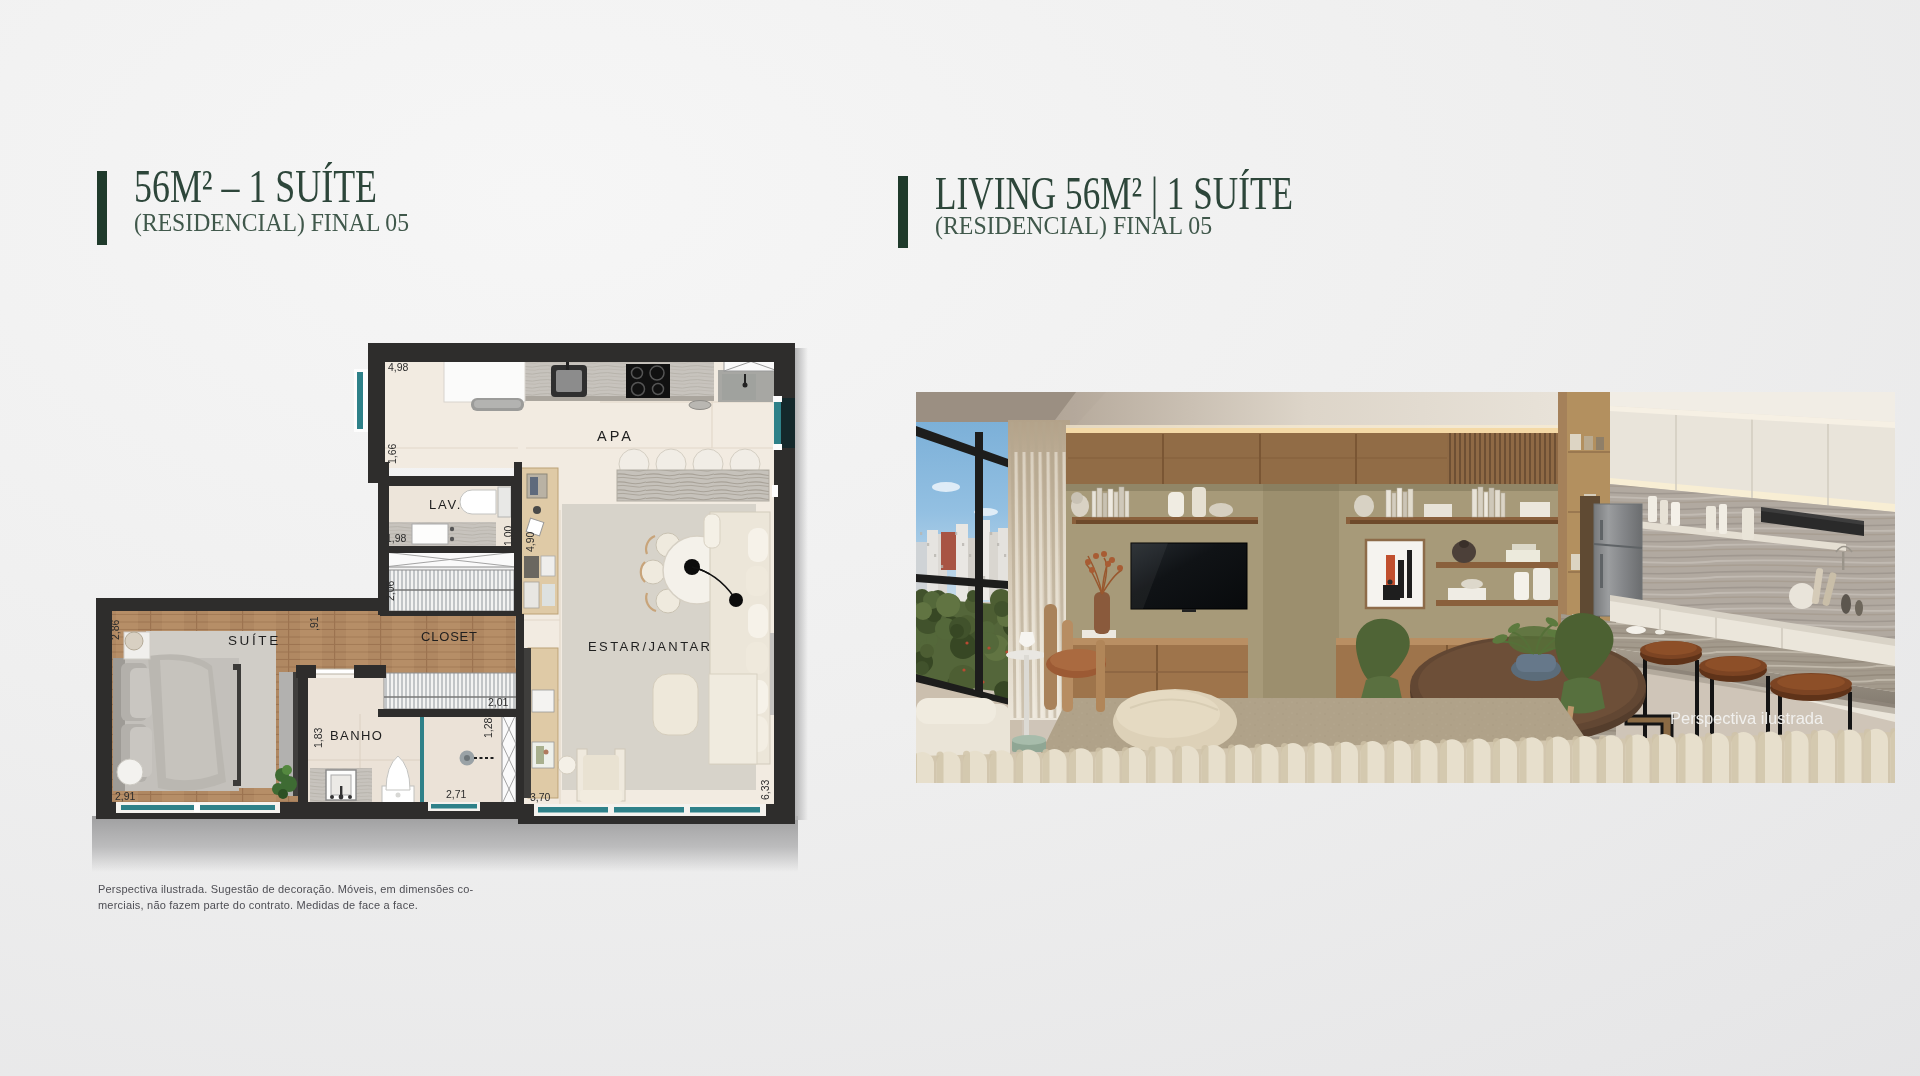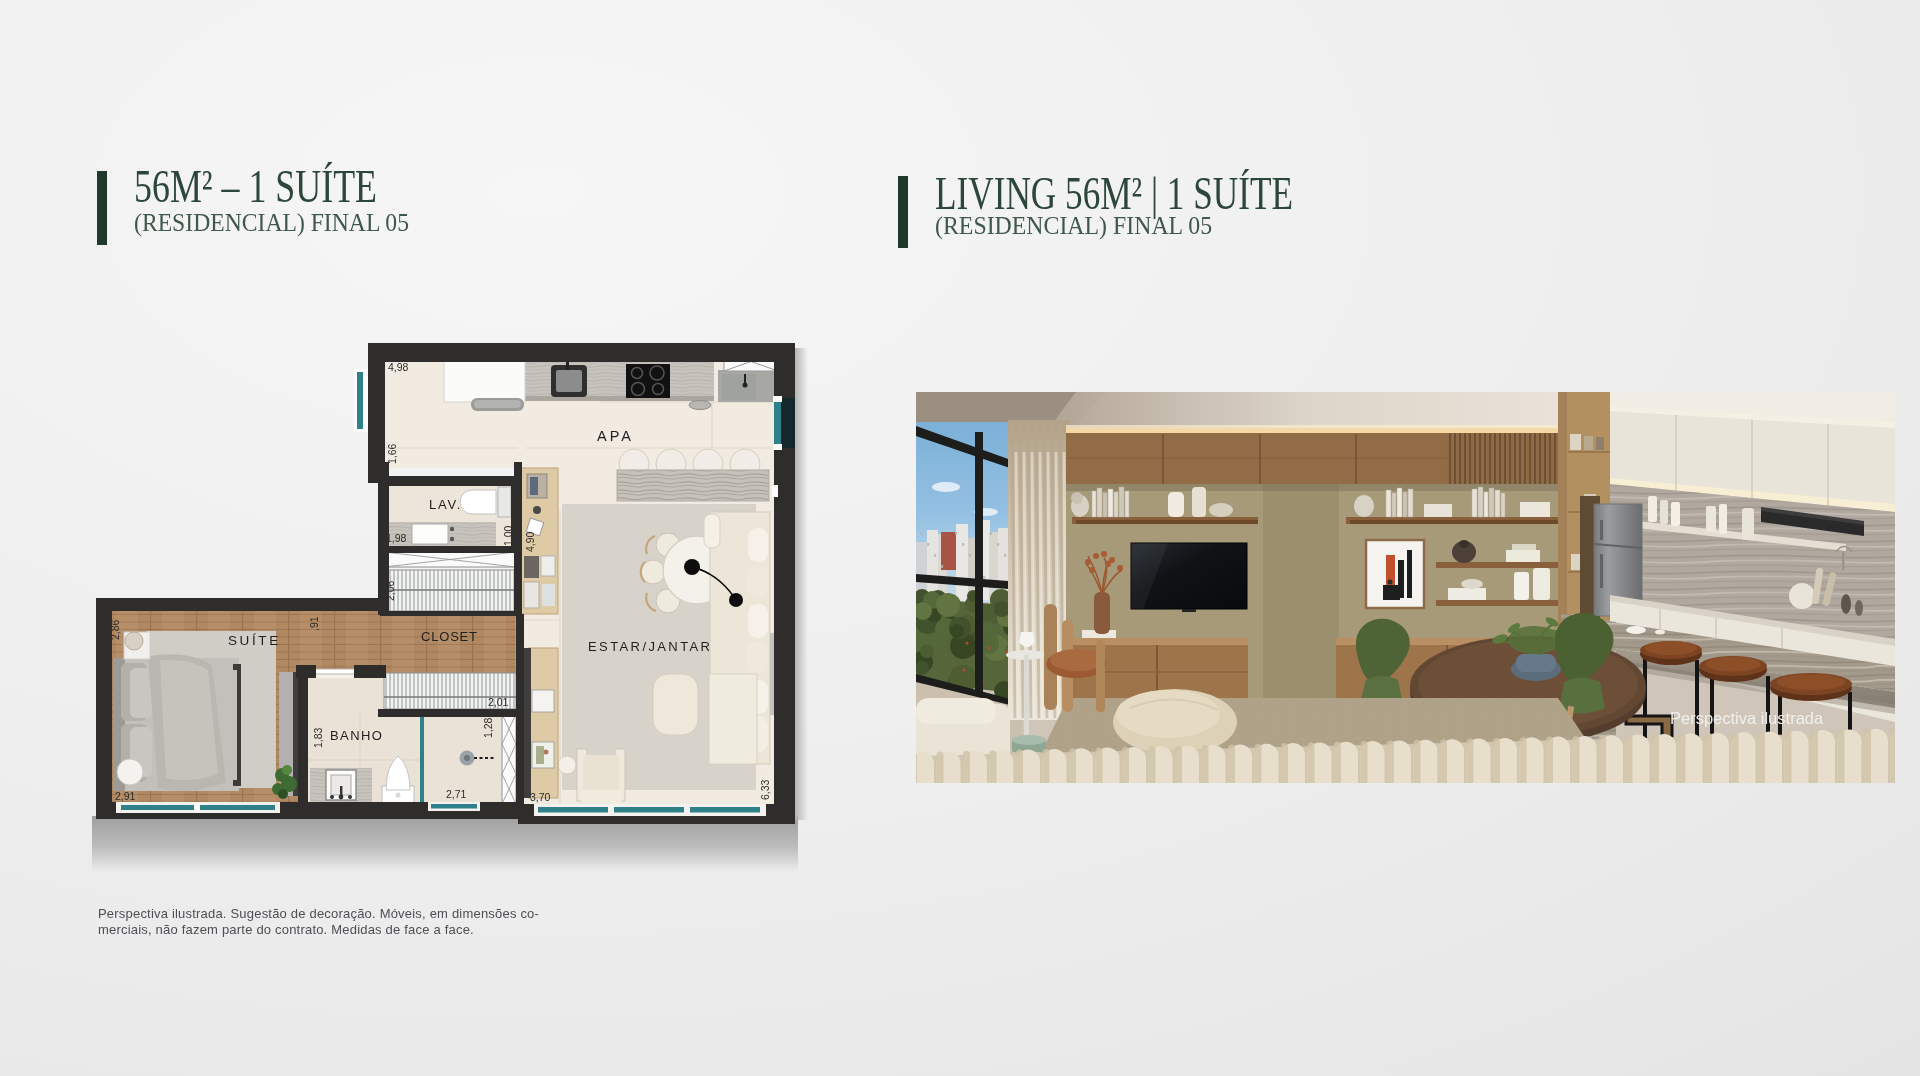--- a/index.html
+++ b/index.html
@@ -1,21 +1,21 @@
 <!DOCTYPE html>
 <html><head>
 <meta charset="utf-8">
 <style>
 html,body{margin:0;padding:0;width:1920px;height:1076px;overflow:hidden;}
 body{position:relative;font-family:"Liberation Sans",sans-serif;
 background:radial-gradient(130% 130% at 28% 18%, #f6f6f6 0%, #efefef 40%, #e7e7e8 75%, #e0e0e2 100%);}
 .bar{position:absolute;width:10px;background:#1f3a2b;}
 .h1{position:absolute;font-family:"Liberation Serif",serif;color:#2d463a;white-space:nowrap;transform-origin:left top;}
 .h2{position:absolute;font-family:"Liberation Serif",serif;color:#40584b;white-space:nowrap;transform-origin:left top;}
-.foot{position:absolute;left:98px;top:906px;font-size:13px;line-height:15.5px;color:#4e4e54;letter-spacing:0.2px;}
+.foot{position:absolute;left:98px;top:882px;font-size:11px;line-height:15.5px;color:#4e4e54;letter-spacing:0.2px;}
 </style>
 </head>
 <body>
 
 <div class="bar" style="left:97px;top:171px;height:74px;"></div>
 
 <div class="h1" id="t1" style="left:134px;top:159px;font-size:47px;transform:scaleX(0.7634);">56M² – 1 SUÍTE</div>
 
 <div class="h2" id="t2" style="left:134px;top:209px;font-size:25px;transform:scaleX(0.946);">(RESIDENCIAL) FINAL 05</div>
 

